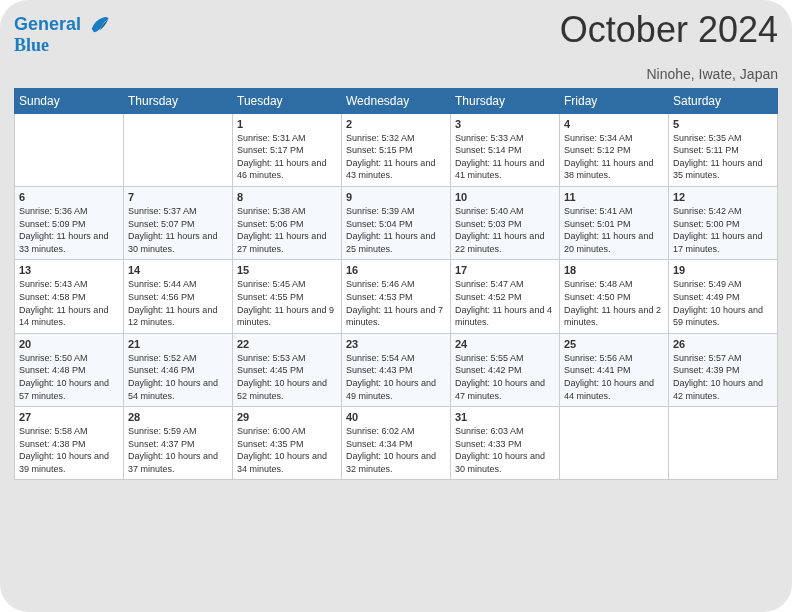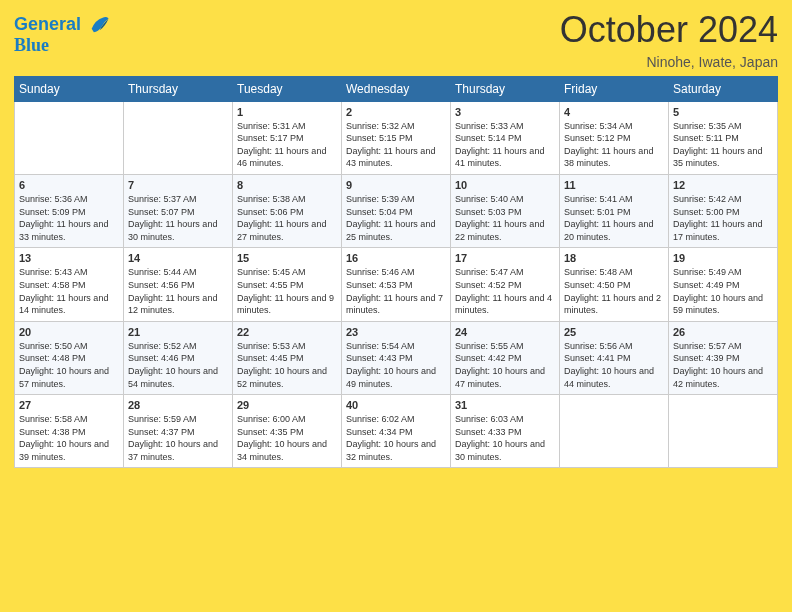--- a/index.html
+++ b/index.html
@@ -6,22 +6,23 @@
     body {
       font-family: Arial, sans-serif;
       background: #fff;
       width: 792px;
       min-height: 612px;
       overflow: hidden;
     }
     .page {
       width: 792px;
       min-height: 612px;
-      background: #fde047;
+      background: #e5e5e5;
       padding: 10px 14px 22px 14px;
+      border-radius: 28px;
     }
     .header {
       display: flex;
       align-items: flex-start;
       justify-content: space-between;
       margin-bottom: 6px;
     }
     .logo {
       display: flex;
       align-items: center;
@@ -47,21 +48,21 @@
     .month-title {
       font-size: 36px;
       font-weight: 300;
       color: #333;
       line-height: 1.1;
       margin-left: 40px;
     }
     .location {
       font-size: 14px;
       color: #555;
-      margin-top: 4px;
+      margin-top: 16px;
     }
     .calendar {
       width: 100%;
       border-collapse: collapse;
       border: 1px solid #ccc;
     }
     .calendar th {
       background: #2e6da4;
       color: #fff;
       font-size: 12px;

